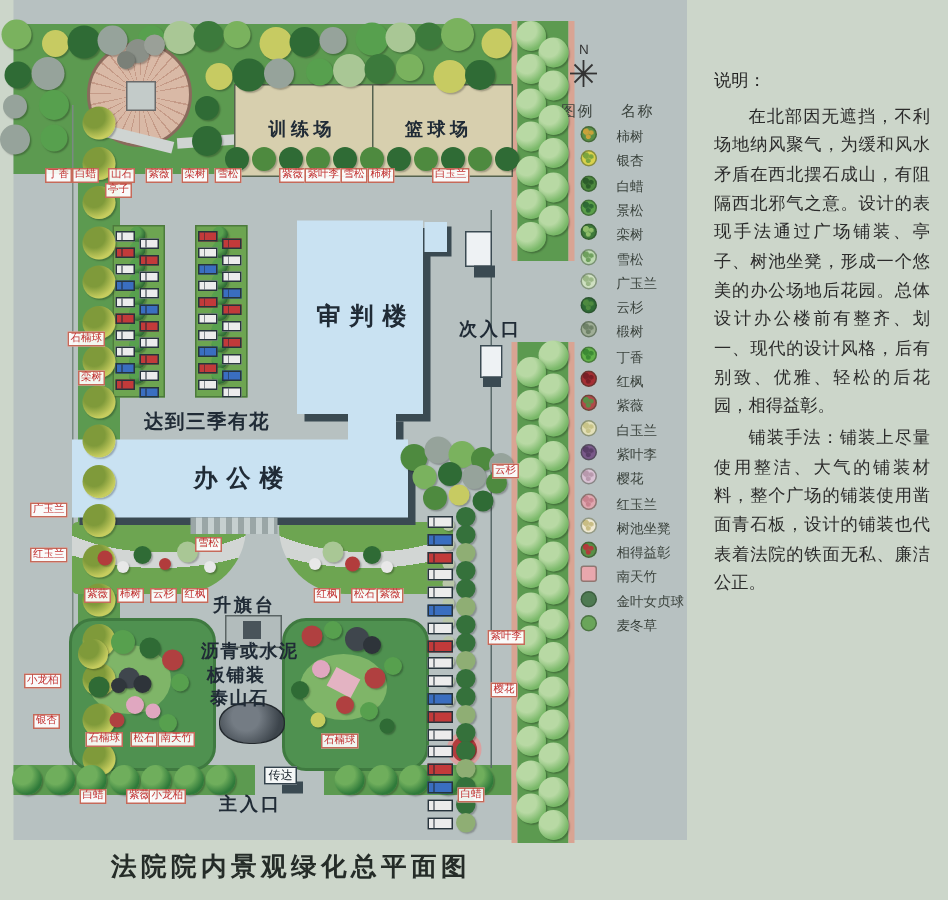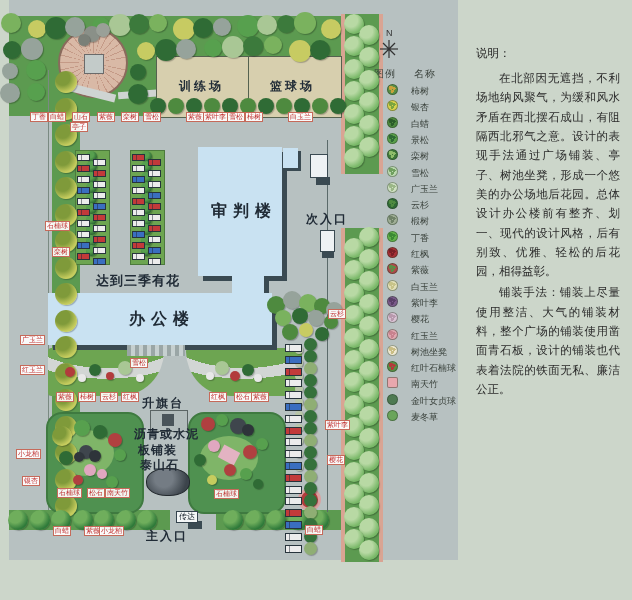--- a/index.html
+++ b/index.html
@@ -476,21 +476,21 @@
       <div class="legend-row" style="left: 387px; top: 328.5px;">
         <div class="legend-icon" style="left: 0px; top: 0px; border-radius: 50%; background: radial-gradient(circle at 30% 30%, rgb(201, 130, 142) 0px, rgb(201, 130, 142) 24%, rgba(0, 0, 0, 0) 25%), radial-gradient(circle at 68% 38%, rgb(201, 130, 142) 0px, rgb(201, 130, 142) 18%, rgba(0, 0, 0, 0) 19%), radial-gradient(circle at 46% 70%, rgb(201, 130, 142) 0px, rgb(201, 130, 142) 20%, rgba(0, 0, 0, 0) 21%), rgb(224, 167, 176);"></div>
         <span class="legend-name" style="left: 24px; top: 1px;">红玉兰</span>
       </div>
       <div class="legend-row" style="left: 387px; top: 344.8px;">
         <div class="legend-icon" style="left: 0px; top: 0px; border-radius: 50%; background: radial-gradient(circle at 30% 30%, rgb(201, 189, 132) 0px, rgb(201, 189, 132) 24%, rgba(0, 0, 0, 0) 25%), radial-gradient(circle at 68% 38%, rgb(201, 189, 132) 0px, rgb(201, 189, 132) 18%, rgba(0, 0, 0, 0) 19%), radial-gradient(circle at 46% 70%, rgb(201, 189, 132) 0px, rgb(201, 189, 132) 20%, rgba(0, 0, 0, 0) 21%), rgb(239, 233, 210);"></div>
         <span class="legend-name" style="left: 24px; top: 1px;">树池坐凳</span>
       </div>
       <div class="legend-row" style="left: 387px; top: 361.1px;">
         <div class="legend-icon" style="left: 0px; top: 0px; border-radius: 50%; background: radial-gradient(circle at 30% 30%, rgb(178, 58, 58) 0px, rgb(178, 58, 58) 24%, rgba(0, 0, 0, 0) 25%), radial-gradient(circle at 68% 38%, rgb(178, 58, 58) 0px, rgb(178, 58, 58) 18%, rgba(0, 0, 0, 0) 19%), radial-gradient(circle at 46% 70%, rgb(178, 58, 58) 0px, rgb(178, 58, 58) 20%, rgba(0, 0, 0, 0) 21%), rgb(90, 143, 70);"></div>
-        <span class="legend-name" style="left: 24px; top: 1px;">红叶石楠球</span>
+        <span class="legend-name" style="left: 24px; top: 1px;">相得益彰</span>
       </div>
       <div class="legend-row" style="left: 387px; top: 377.4px;">
         <div class="legend-icon" style="left: 0px; top: 0px; border-radius: 2px; background: rgb(232, 167, 173);"></div>
         <span class="legend-name" style="left: 24px; top: 1px;">南天竹</span>
       </div>
       <div class="legend-row" style="left: 387px; top: 393.7px;">
         <div class="legend-icon" style="left: 0px; top: 0px; border-radius: 50%; background: rgb(78, 122, 82);"></div>
         <span class="legend-name" style="left: 24px; top: 1px;">金叶女贞球</span>
       </div>
       <div class="legend-row" style="left: 387px; top: 410px;">
@@ -500,13 +500,14 @@
     </div>
 
   <div id="notes">
     <div class="heading">说明：</div>
     <div id="notes-paragraphs">
         <p>在北部因无遮挡，不利场地纳风聚气，为缓和风水矛盾在西北摆石成山，有阻隔西北邪气之意。设计的表现手法通过广场铺装、亭子、树池坐凳，形成一个悠美的办公场地后花园。总体设计办公楼前有整齐、划一、现代的设计风格，后有别致、优雅、轻松的后花园，相得益彰。</p>
         <p>铺装手法：铺装上尽量使用整洁、大气的铺装材料，整个广场的铺装使用凿面青石板，设计的铺装也代表着法院的铁面无私、廉洁公正。</p>
       </div>
   </div>
 
+  <div id="title">法院院内景观绿化总平面图</div>
 </div>
 
 </body></html>

